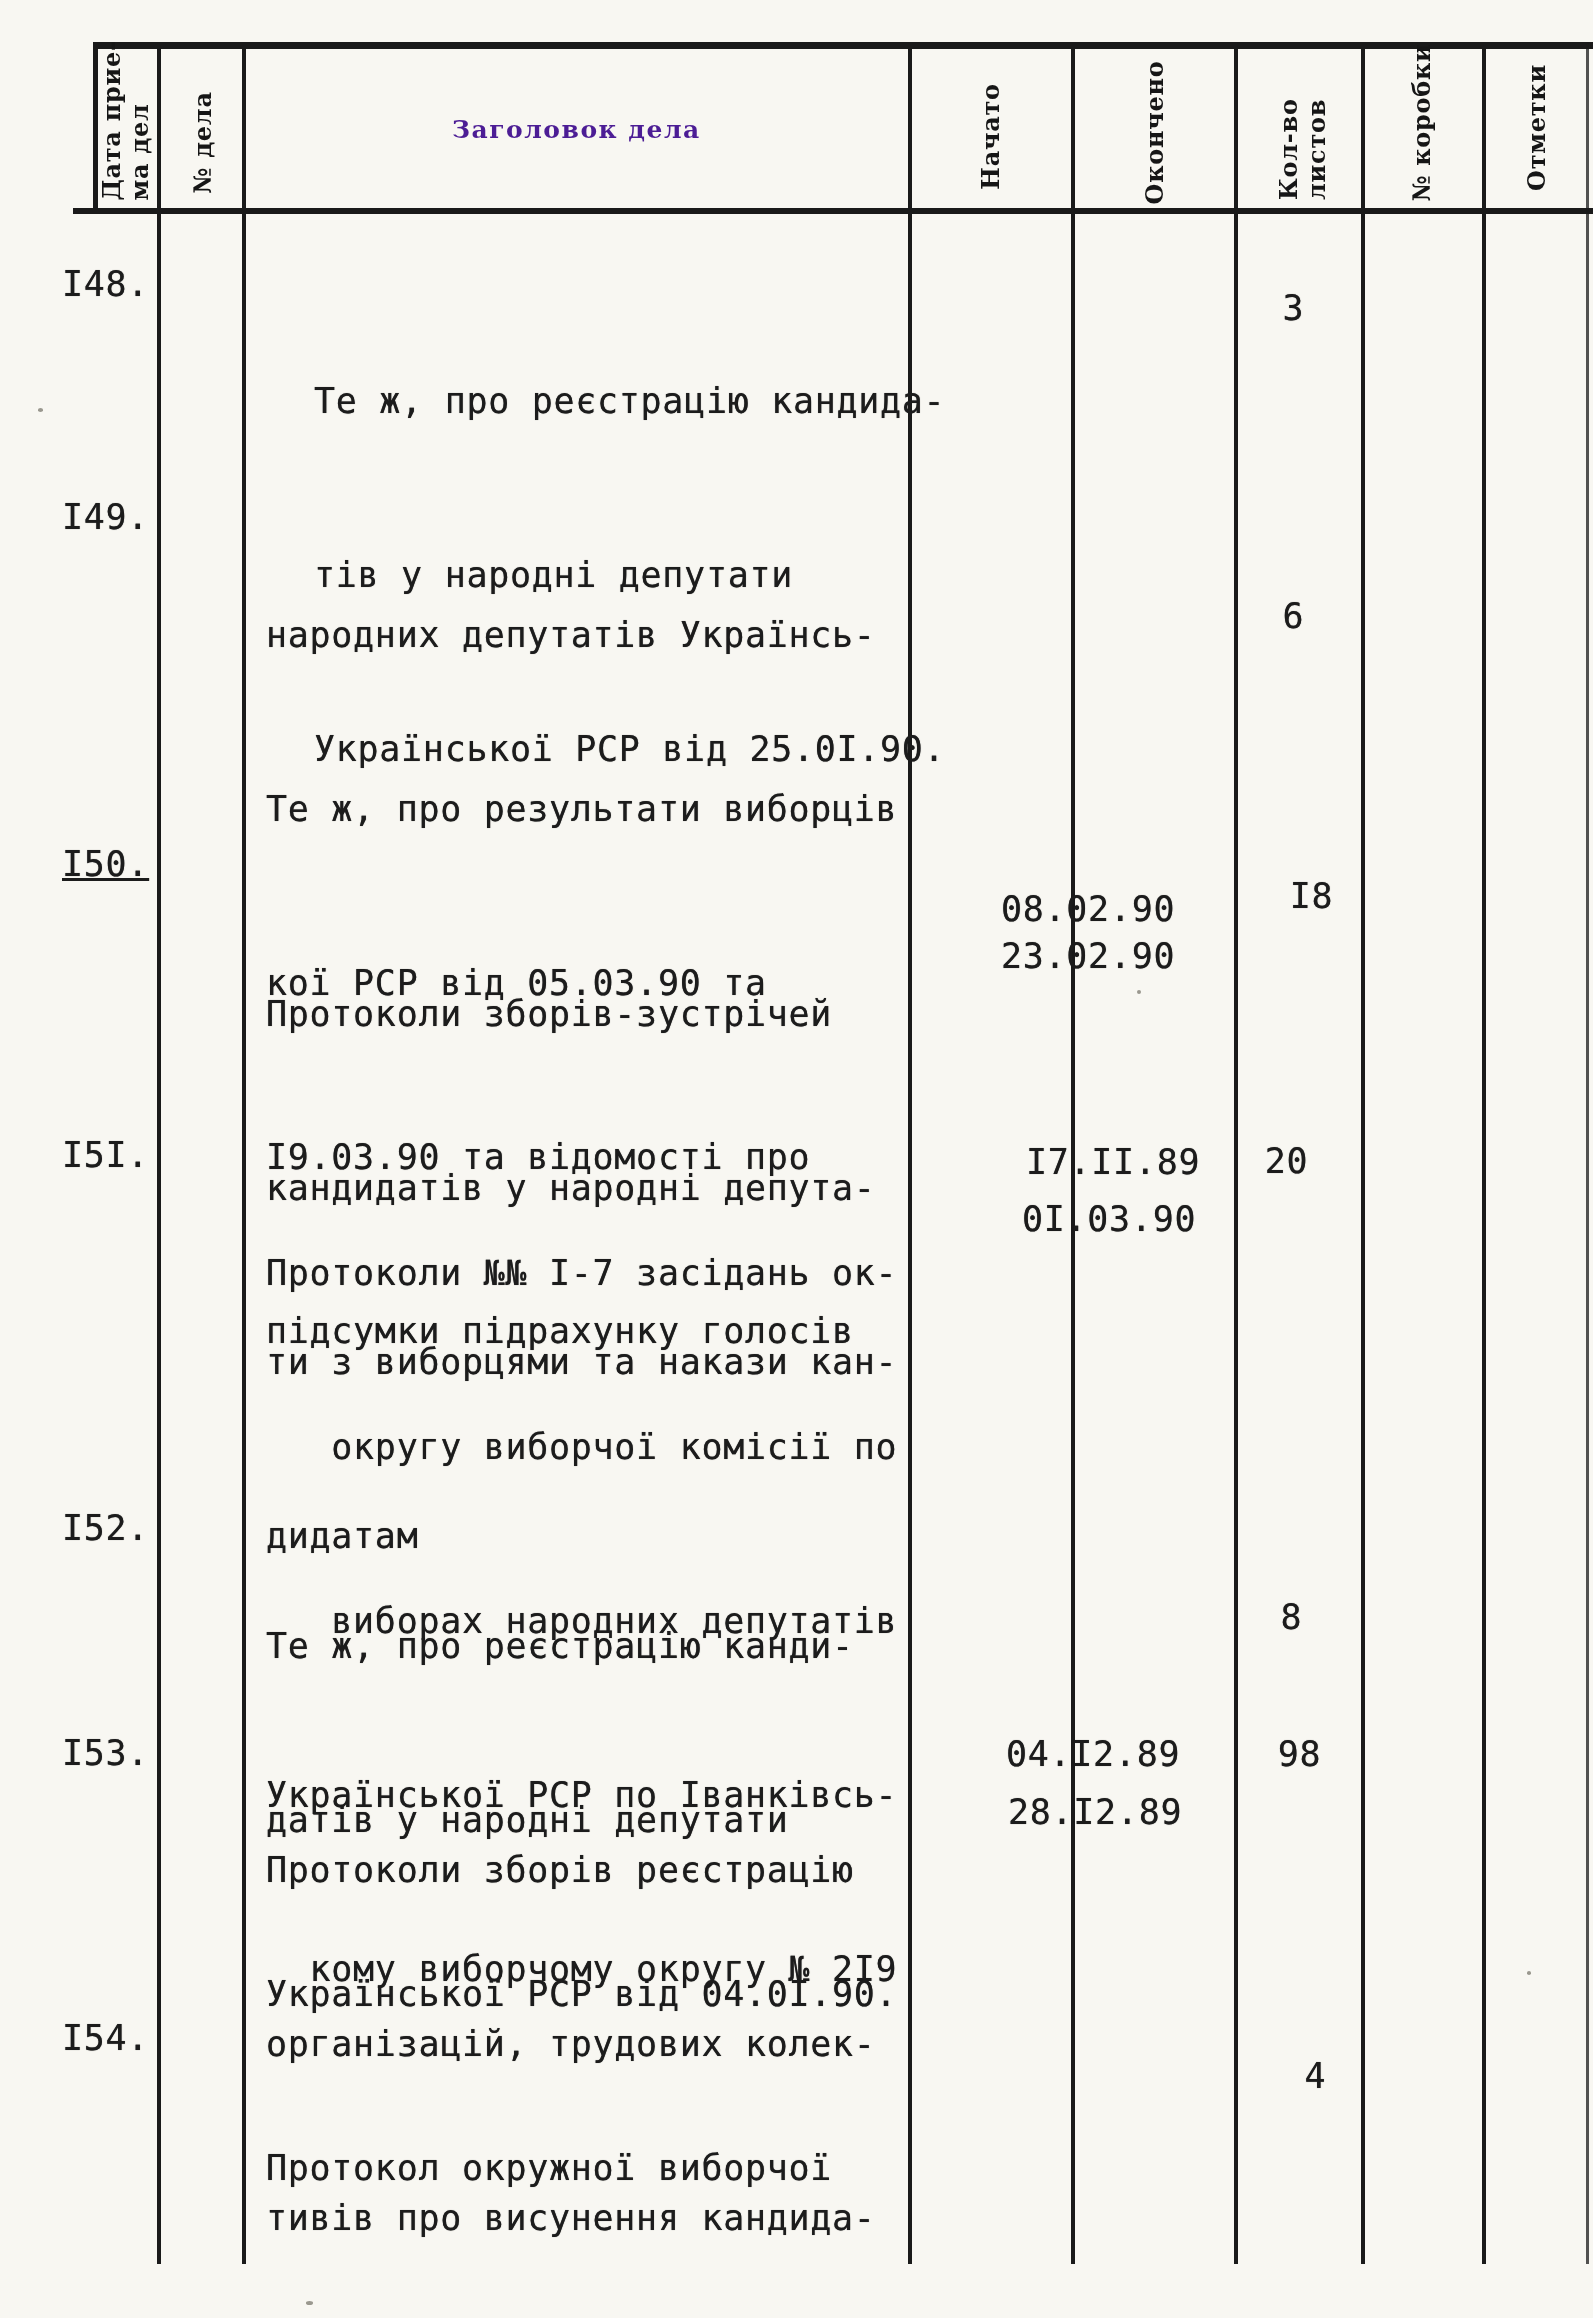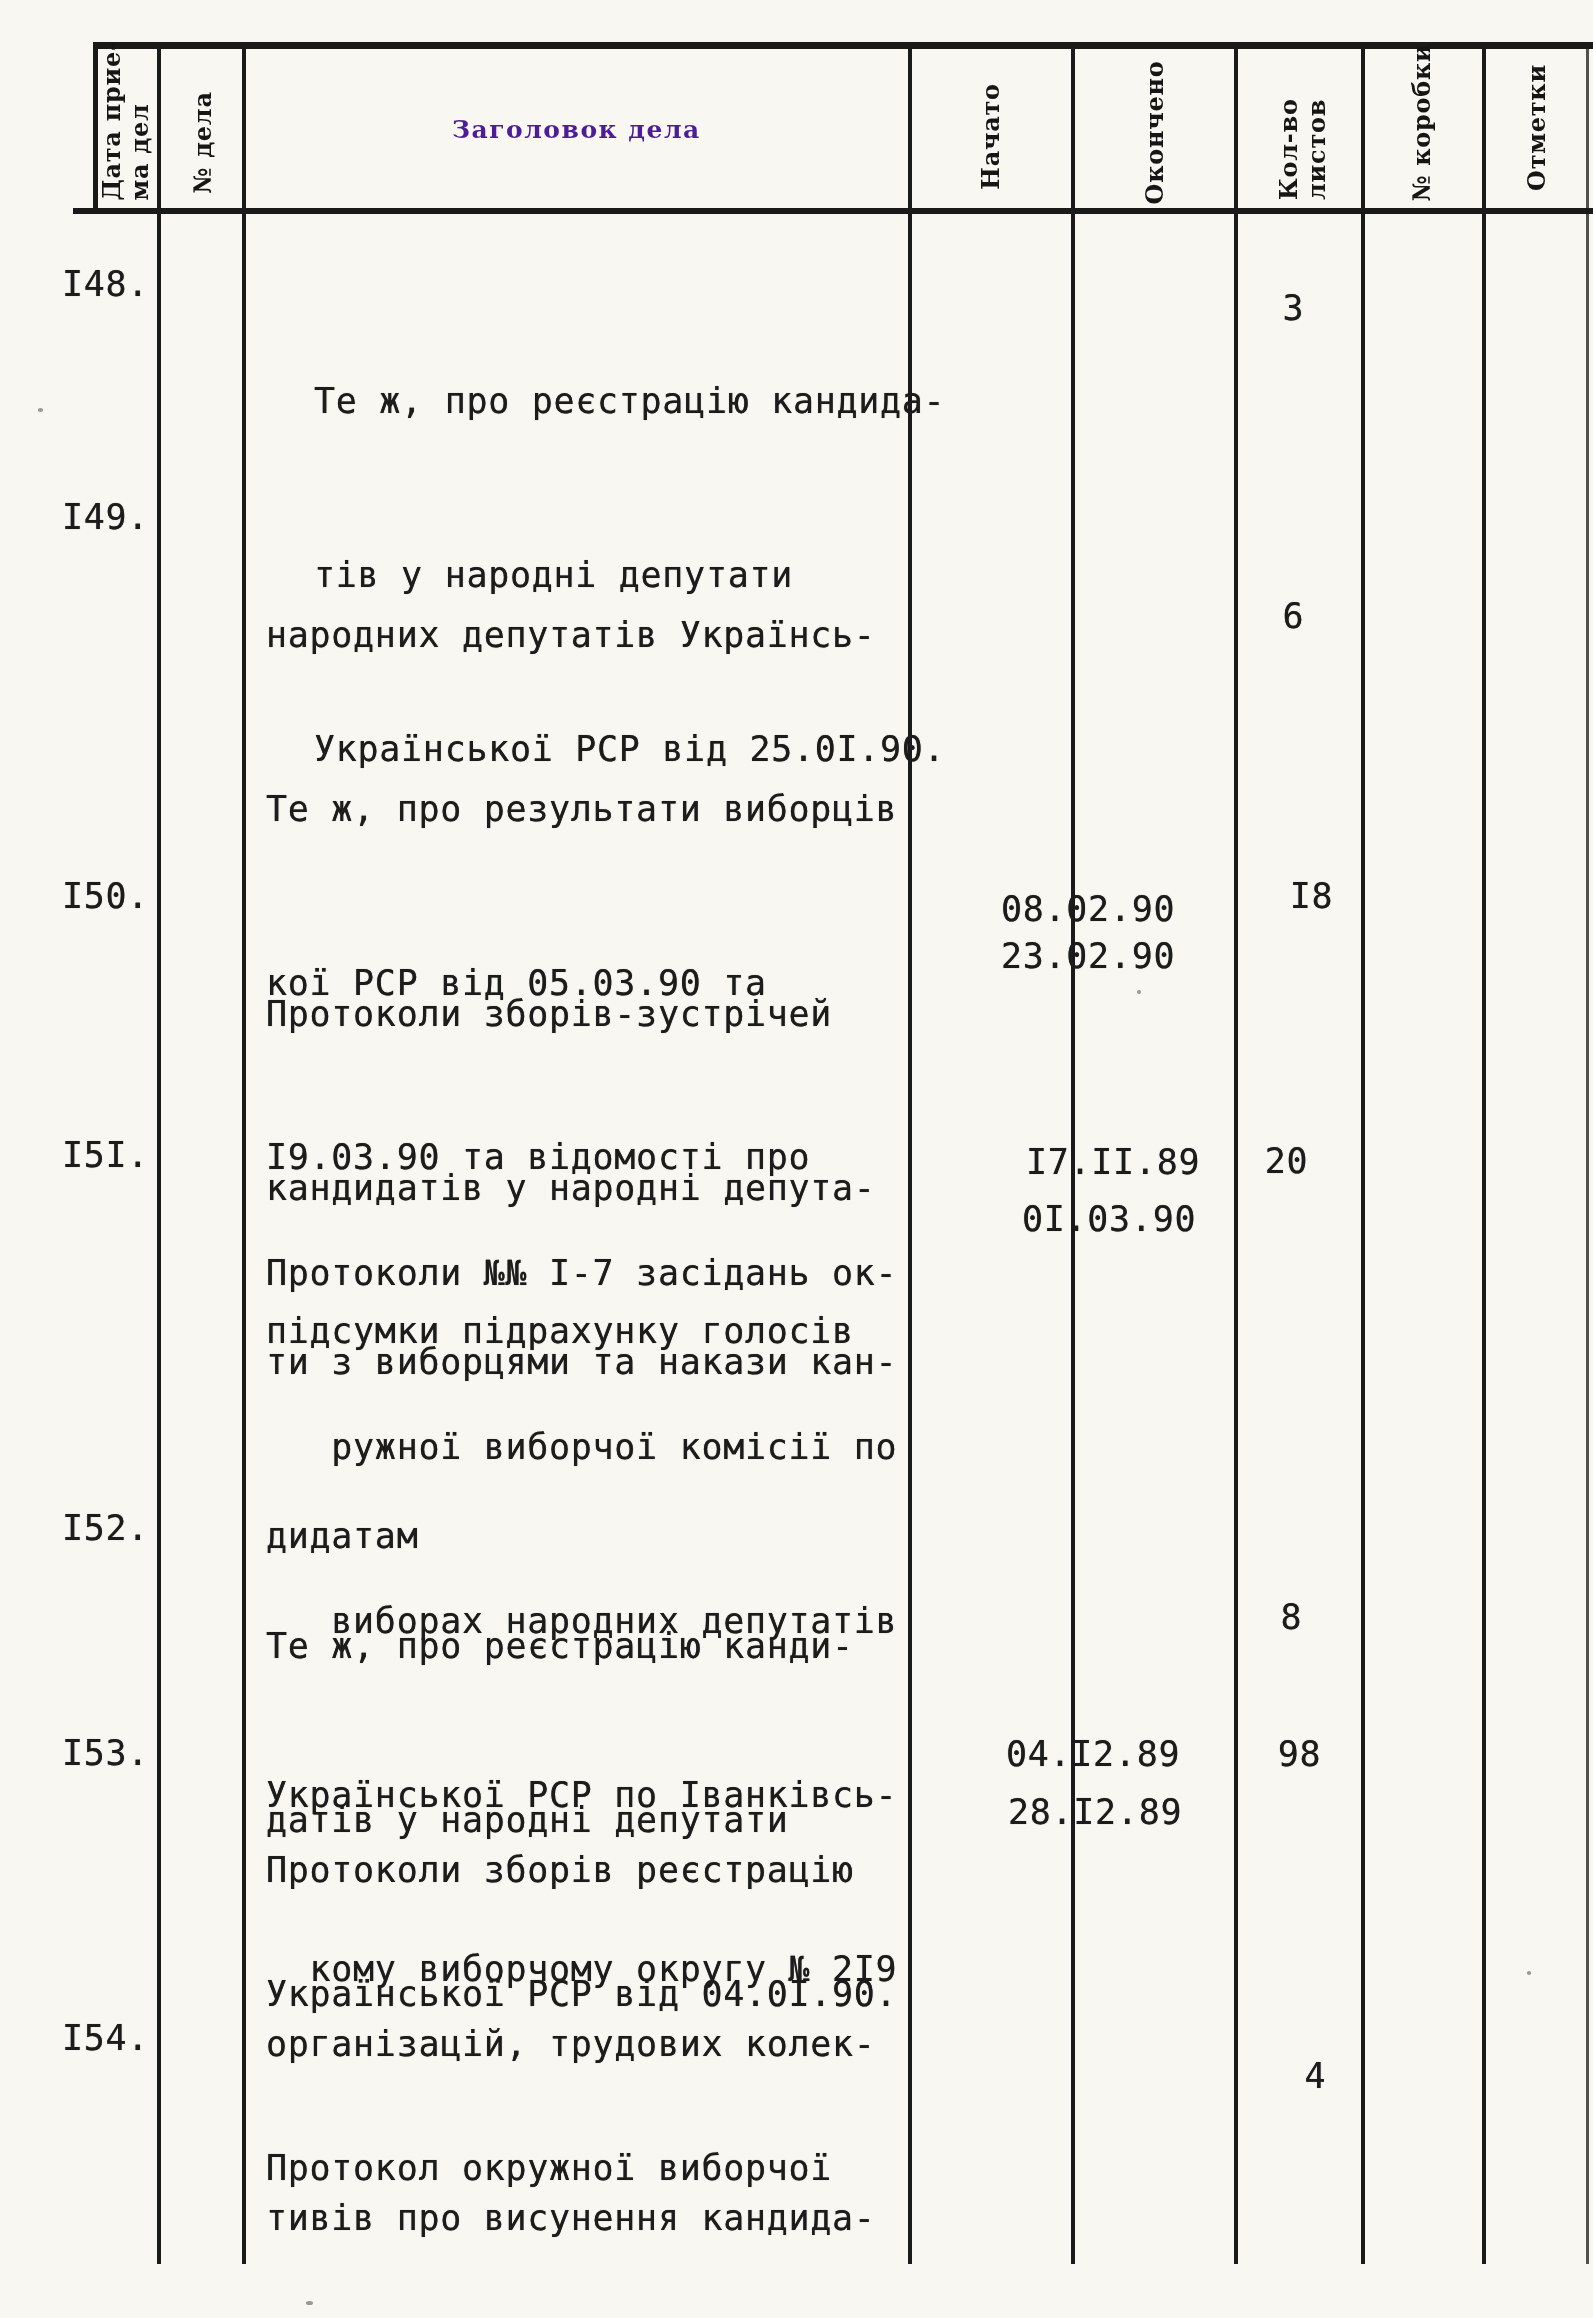--- a/index.html
+++ b/index.html
@@ -64,35 +64,35 @@
   <div class="num tw" style="left:62px;top:500px;">І49.</div>
   <div class="row tw" style="left:266px;top:490px;">
     <div>народних депутатів Українсь-</div>
     <div>Те ж, про результати виборців</div>
     <div>кої РСР від 05.03.90 та</div>
     <div>І9.03.90 та відомості про</div>
     <div>підсумки підрахунку голосів</div>
   </div>
   <div class="sheets tw" style="left:1246px;top:599px;">6</div>
 
-  <div class="num tw" style="left:62px;top:879px;">І50.</div>
+  <div class="num tw" style="left:62px;top:847px;text-decoration:underline;">І50.</div>
   <div class="row tw" style="left:266px;top:869px;">
     <div>Протоколи зборів-зустрічей</div>
     <div>кандидатів у народні депута-</div>
     <div>ти з виборцями та накази кан-</div>
     <div>дидатам</div>
   </div>
   <div class="date tw" style="left:1001px;top:892px;">08.02.90</div>
   <div class="date tw" style="left:1001px;top:939px;">23.02.90</div>
   <div class="sheets tw" style="left:1264px;top:879px;">І8</div>
 
   <div class="num tw" style="left:62px;top:1138px;">І5І.</div>
   <div class="row tw" style="left:266px;top:1128px;text-align:right;">
     <div>Протоколи №№ І-7 засідань ок-</div>
-    <div>ружної виборчої комісії по</div>
+    <div>округу виборчої комісії по</div>
     <div>виборах народних депутатів</div>
     <div>Української РСР по Іванківсь-</div>
     <div>кому виборчому округу № 2І9</div>
   </div>
   <div class="date tw" style="left:1026px;top:1145px;">І7.ІІ.89</div>
   <div class="date tw" style="left:1022px;top:1202px;">0І.03.90</div>
   <div class="sheets tw" style="left:1239px;top:1144px;">20</div>
 
   <div class="num tw" style="left:62px;top:1511px;">І52.</div>
   <div class="row tw" style="left:266px;top:1501px;">

